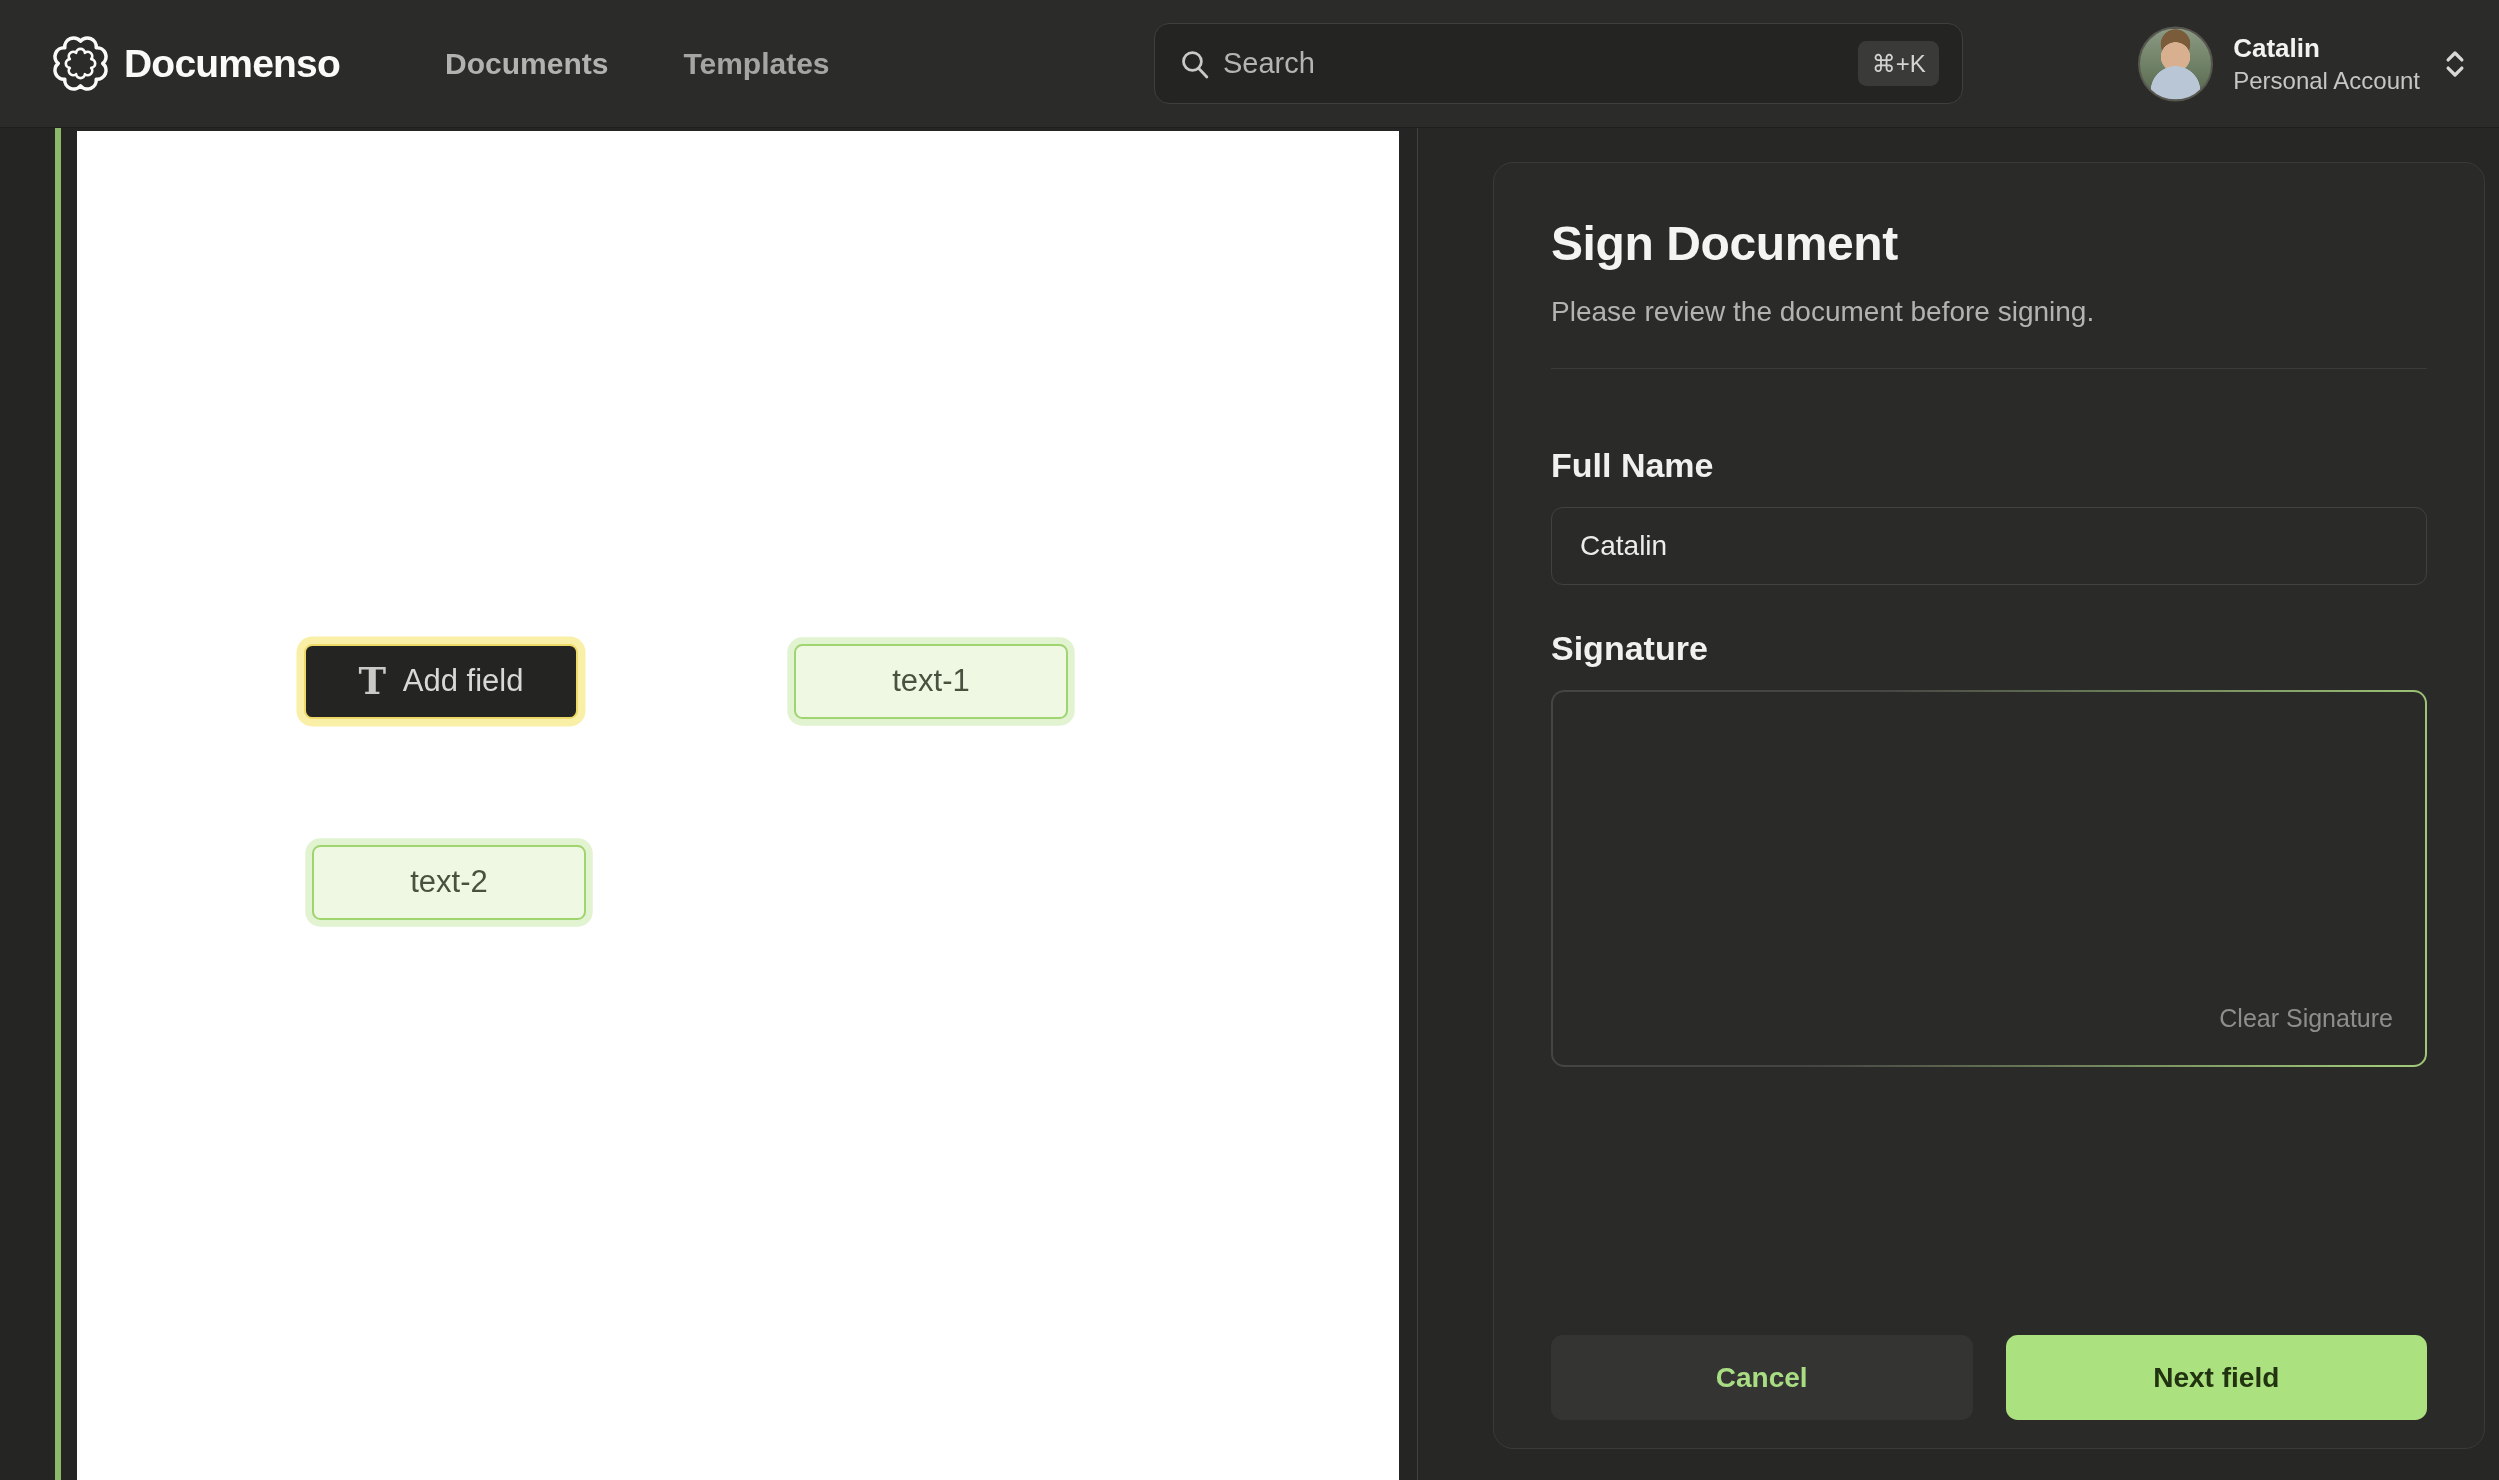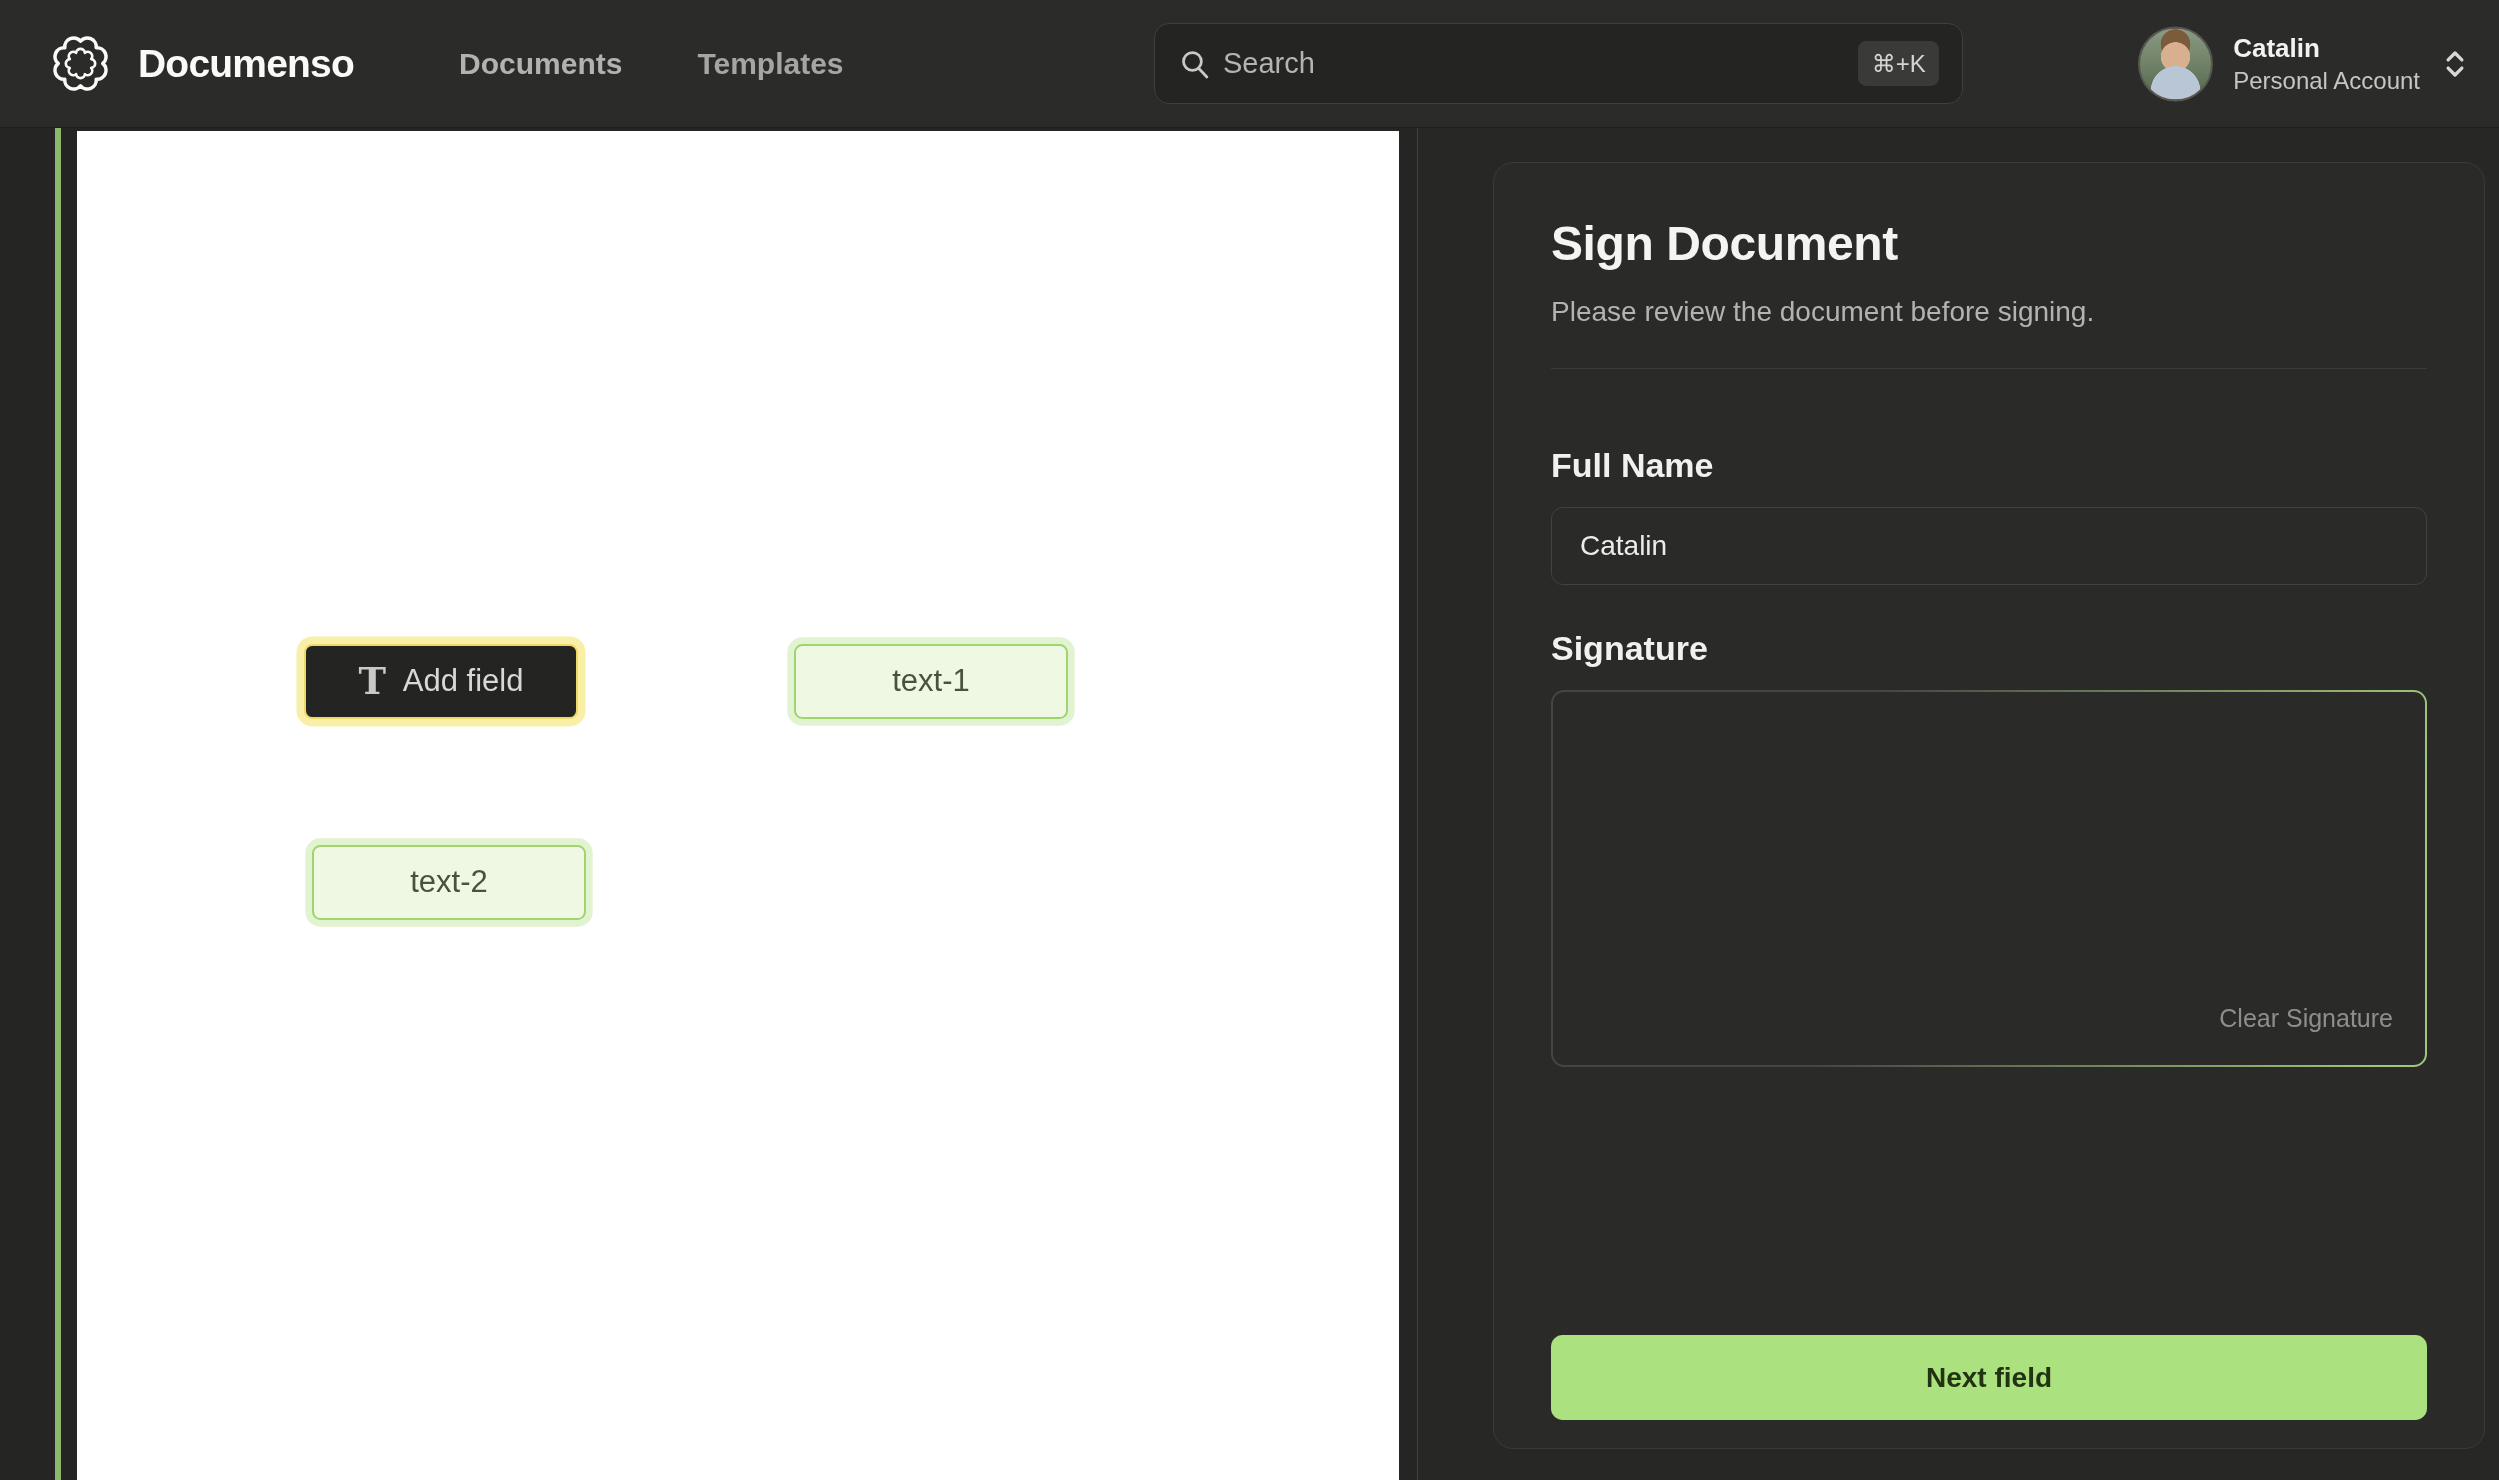--- a/index.html
+++ b/index.html
@@ -22,21 +22,21 @@
   
   .navbar{
     position:relative;
     height:128px;
     background:var(--navbar-bg);
     display:flex;
     align-items:center;
     padding:0 32px;
     border-bottom:0.8px solid #1f1f1d;
   }
-  .logo-group{display:flex;align-items:center;gap:29px;margin-left:20px;cursor:pointer;}
+  .logo-group{display:flex;align-items:center;gap:15px;margin-left:20px;cursor:pointer;}
   .logo-group svg{display:block;}
   .logo-text{font-size:39px;font-weight:800;color:#fafaf8;letter-spacing:-0.8px;}
   .nav-links{display:flex;gap:75px;margin-left:105px;}
   .nav-link{font-size:30px;font-weight:600;color:#a5a5a3;text-decoration:none;cursor:pointer;}
   .nav-link.primary{color:#b2b2b0;}
   .search-bar{
     position:absolute;left:1154px;top:23px;
     width:809px;height:81px;
     background:#242422;
     border:1.7px solid #3f3f3d;
@@ -222,20 +222,21 @@
 
         <label class="field-label">Full Name</label>
         <input class="text-input" type="text" value="Catalin" style="">
 
         <label class="field-label second">Signature</label>
         <div class="sig-box">
           <button class="clear-sig">Clear Signature</button>
         </div>
 
         <div class="btn-row">
+          <button class="btn btn-cancel">Cancel</button>
           <button class="btn btn-next">Next field</button>
         </div>
       </section>
     </aside>
   </div>
 
 </div>
 
 
 </body></html>

